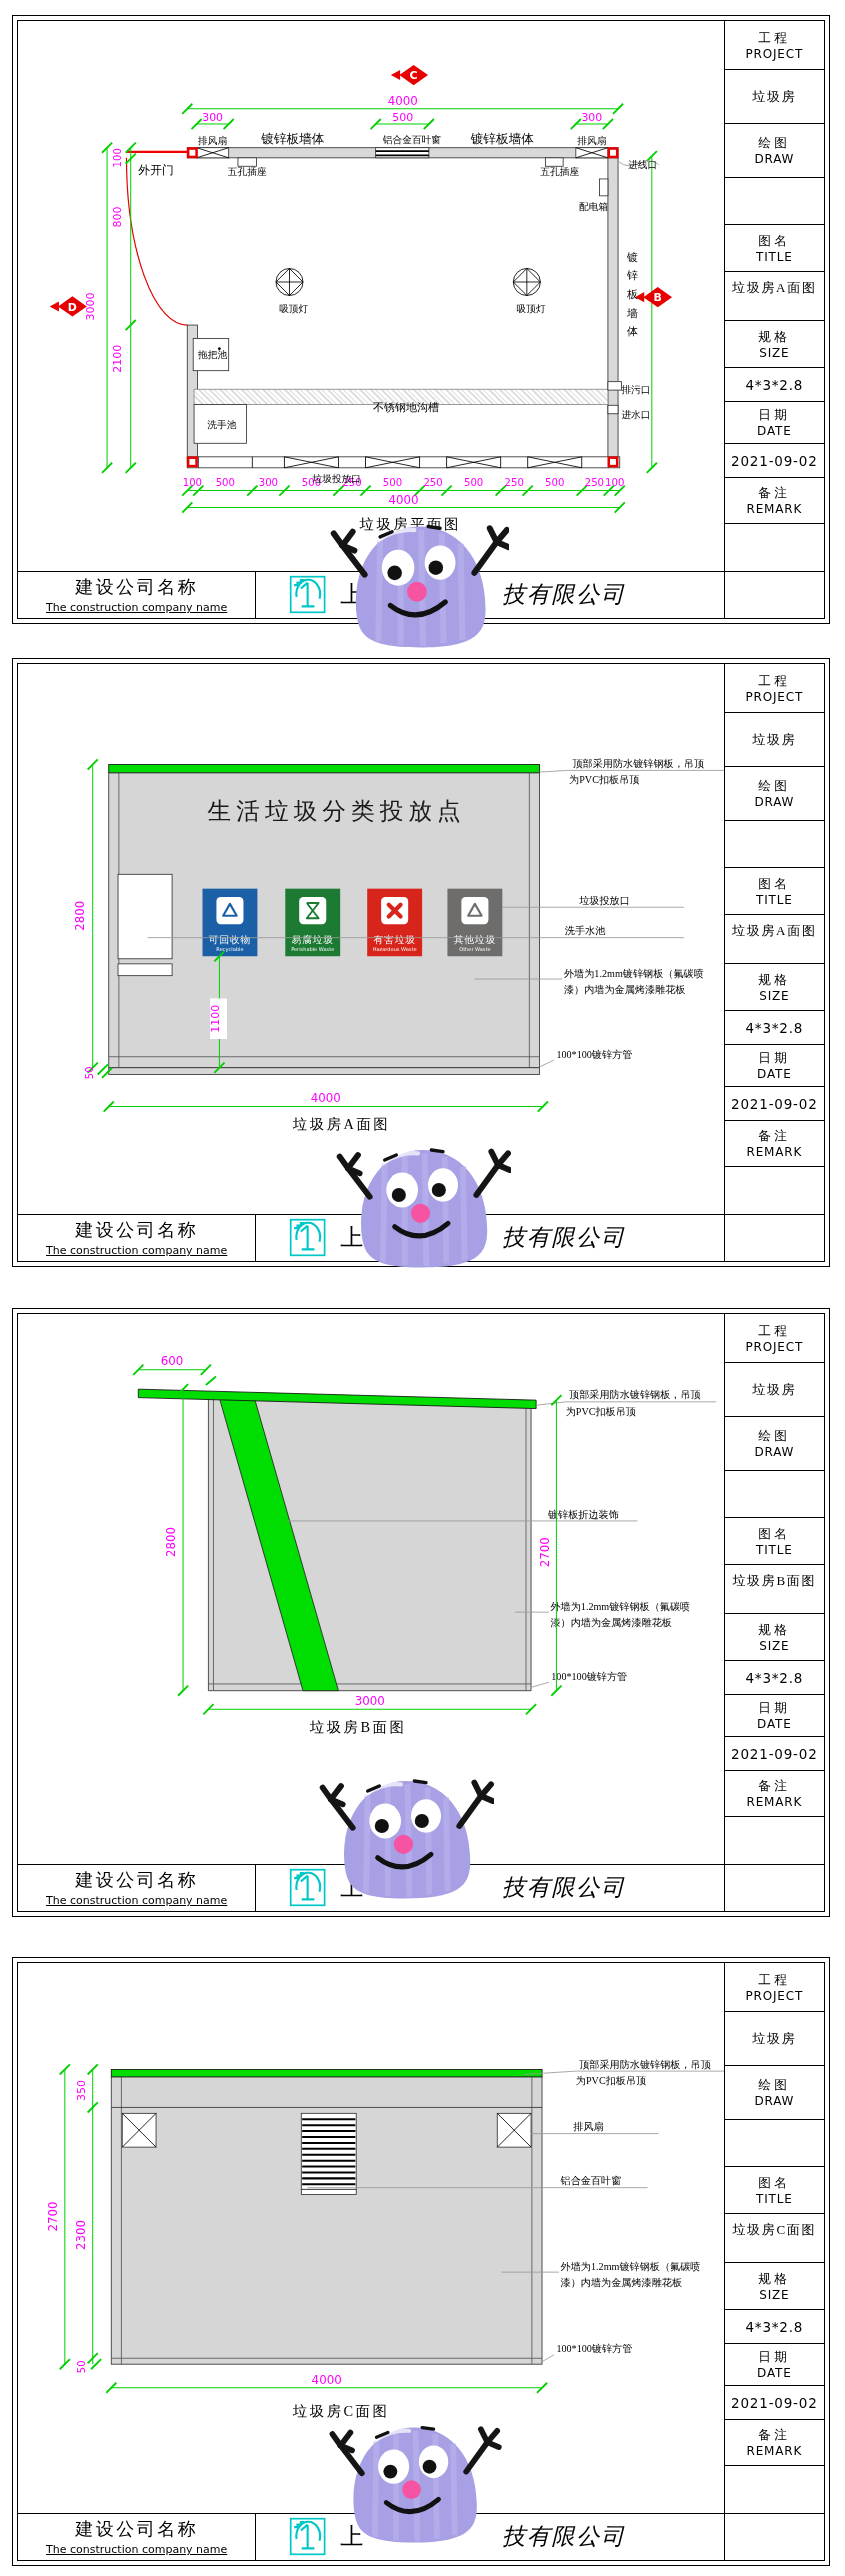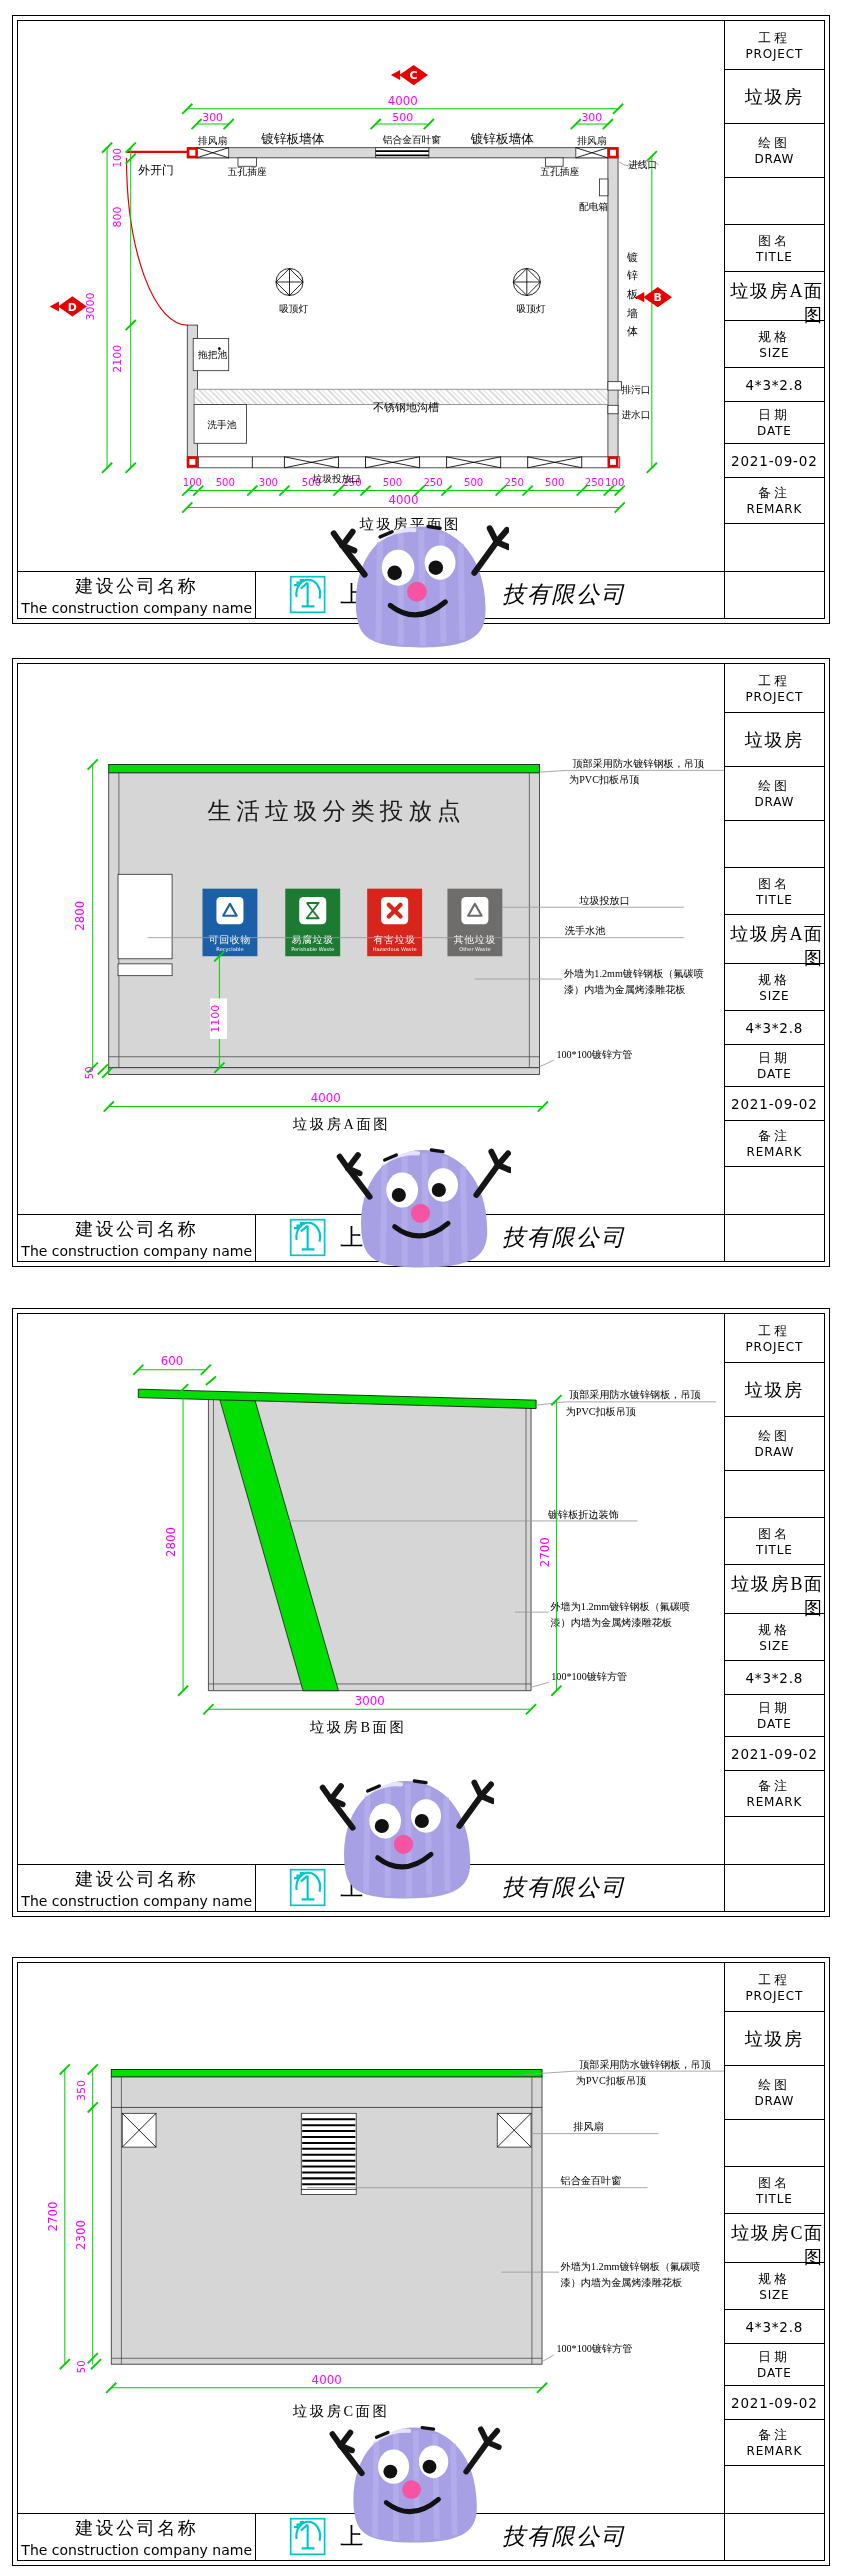--- a/index.html
+++ b/index.html
@@ -6,27 +6,27 @@
   body{position:relative;width:845px;height:2576px;font-family:"Liberation Serif",serif;overflow:hidden;}
   .sheet{position:absolute;left:12px;width:818px;height:609px;background:#fff;border:1.7px solid #000;padding:4.2px;box-sizing:border-box;}
   .inner{position:relative;width:100%;height:100%;border:0.8px solid #000;box-sizing:border-box;}
   .drawing{position:absolute;left:0;top:0;}
   .tblock{position:absolute;top:0;right:0;bottom:46px;width:99px;border-left:0.8px solid #000;display:flex;flex-direction:column;background:#fff;}
   .tb-cell{border-bottom:0.8px solid #000;display:flex;flex-direction:column;align-items:center;justify-content:center;box-sizing:border-box;}
   .tb-cell.last{border-bottom:none;flex:1;}
   .tb-cell.thick{border-bottom-width:1.7px;}
   .tb-cn{font-size:12.7px;letter-spacing:3.4px;color:#000;}
   .tb-en{font-size:12px;font-family:"DejaVu Sans",sans-serif;letter-spacing:0.8px;color:#000;}
-  .tb-val{font-size:18px;letter-spacing:1.7px;text-align:right;}
+  .tb-val{font-size:13px;letter-spacing:1.7px;}
   .tb-num{font-family:"DejaVu Sans",sans-serif;font-size:13.5px;letter-spacing:0.8px;}
   .tb-top{justify-content:flex-start;padding-top:6.8px;}
   .fbar{position:absolute;left:0;right:0;bottom:0;height:46px;border-top:0.8px solid #000;display:flex;background:#fff;}
   .f-left{width:237px;border-right:0.8px solid #000;display:flex;flex-direction:column;align-items:center;justify-content:center;gap:1.7px;}
   .f-cn{font-size:18px;letter-spacing:2.5px;}
-  .f-en{font-size:14px;font-family:"DejaVu Sans",sans-serif;}
+  .f-en{font-size:11px;font-family:"DejaVu Sans",sans-serif;text-decoration:underline;}
   .f-mid{flex:1;position:relative;}
   .f-right{width:99px;border-left:0.8px solid #000;}
   .f-logo{position:absolute;left:33px;top:3.4px;}
   .f-co{position:absolute;top:6.8px;font-size:23px;letter-spacing:1.7px;white-space:nowrap;}
   .f-co.start{left:84px;}
   .f-co.end{left:246px;font-style:italic;}
   .mascot{position:absolute;z-index:50;}
   
   text{font-family:"Liberation Serif",serif;}
   .g{stroke:#00cf00;stroke-width:1.2;}

